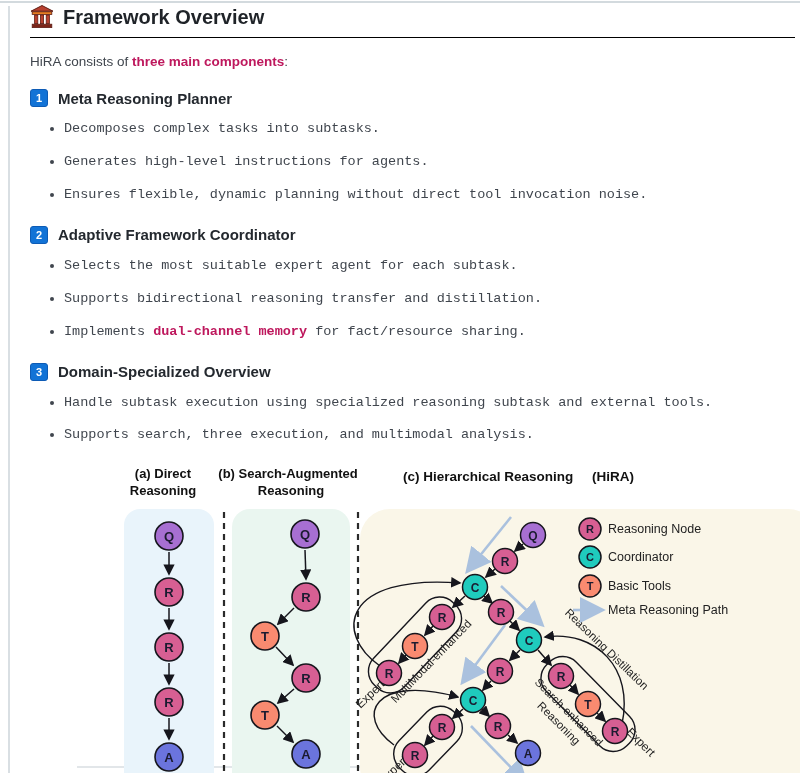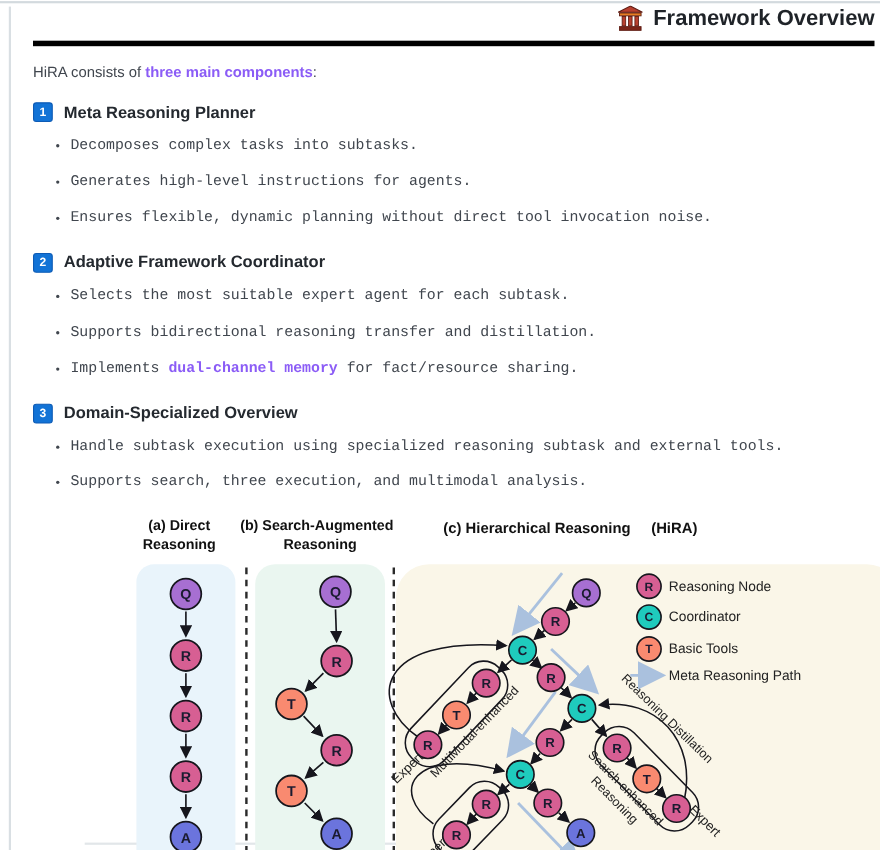--- a/index.html
+++ b/index.html
@@ -3,24 +3,24 @@
 <meta charset="utf-8">
 <style>
   html,body{margin:0;padding:0;background:#fff;}
   .page{position:relative;width:800px;height:773px;background:#fff;overflow:hidden;
         font-family:"Liberation Sans",sans-serif;color:#24292f;}
   .edge-top{position:absolute;top:1px;left:0;width:800px;height:2px;background:#d3dade;}
   .edge-left{position:absolute;top:6px;left:8px;width:2px;height:767px;background:#d9dfe3;}
   .bottom-rule{position:absolute;top:766px;left:77px;width:723px;height:2px;background:#e2e6e9;}
   .content{position:relative;padding-left:30px;}
   h2.doc-title{display:flex;align-items:center;gap:9px;margin:0;padding:5px 0 8px;
-        width:765px;border-bottom:5px solid #000000;font-size:20px;font-weight:700;color:#1f2328;justify-content:flex-end;}
+        width:765px;border-bottom:1px solid #000000;font-size:20px;font-weight:700;color:#1f2328;}
   .building-icon{width:24px;height:24px;flex:0 0 auto;}
   p.intro{margin:16px 0 0;font-size:13.5px;color:#40464e;}
-  p.intro strong,li strong{color:#8b5cf6;font-weight:700;}
+  p.intro strong,li strong{color:#be185d;font-weight:700;}
   h3.section-h{display:flex;align-items:center;gap:10px;margin:20px 0 0;font-size:15px;
         font-weight:700;color:#24292f;}
   .num-badge{display:inline-flex;align-items:center;justify-content:center;width:16px;height:16px;
         border-radius:3px;border:1px solid #0d5bb5;color:#fff;font-size:11px;font-weight:700;}
   ul.blist{margin:10px 0 0;padding-left:34px;}
   ul.blist li{font-size:13.5px;color:#40464e;margin:12px 0 7px;line-height:1.55;font-family:Liberation Mono, monospace;}
   ul.blist li::marker{color:#40464e;}
   figure.diagram{margin:18px 0 0 88px;padding:0;}
   svg{font-family:"Liberation Sans",sans-serif;}
 </style>

